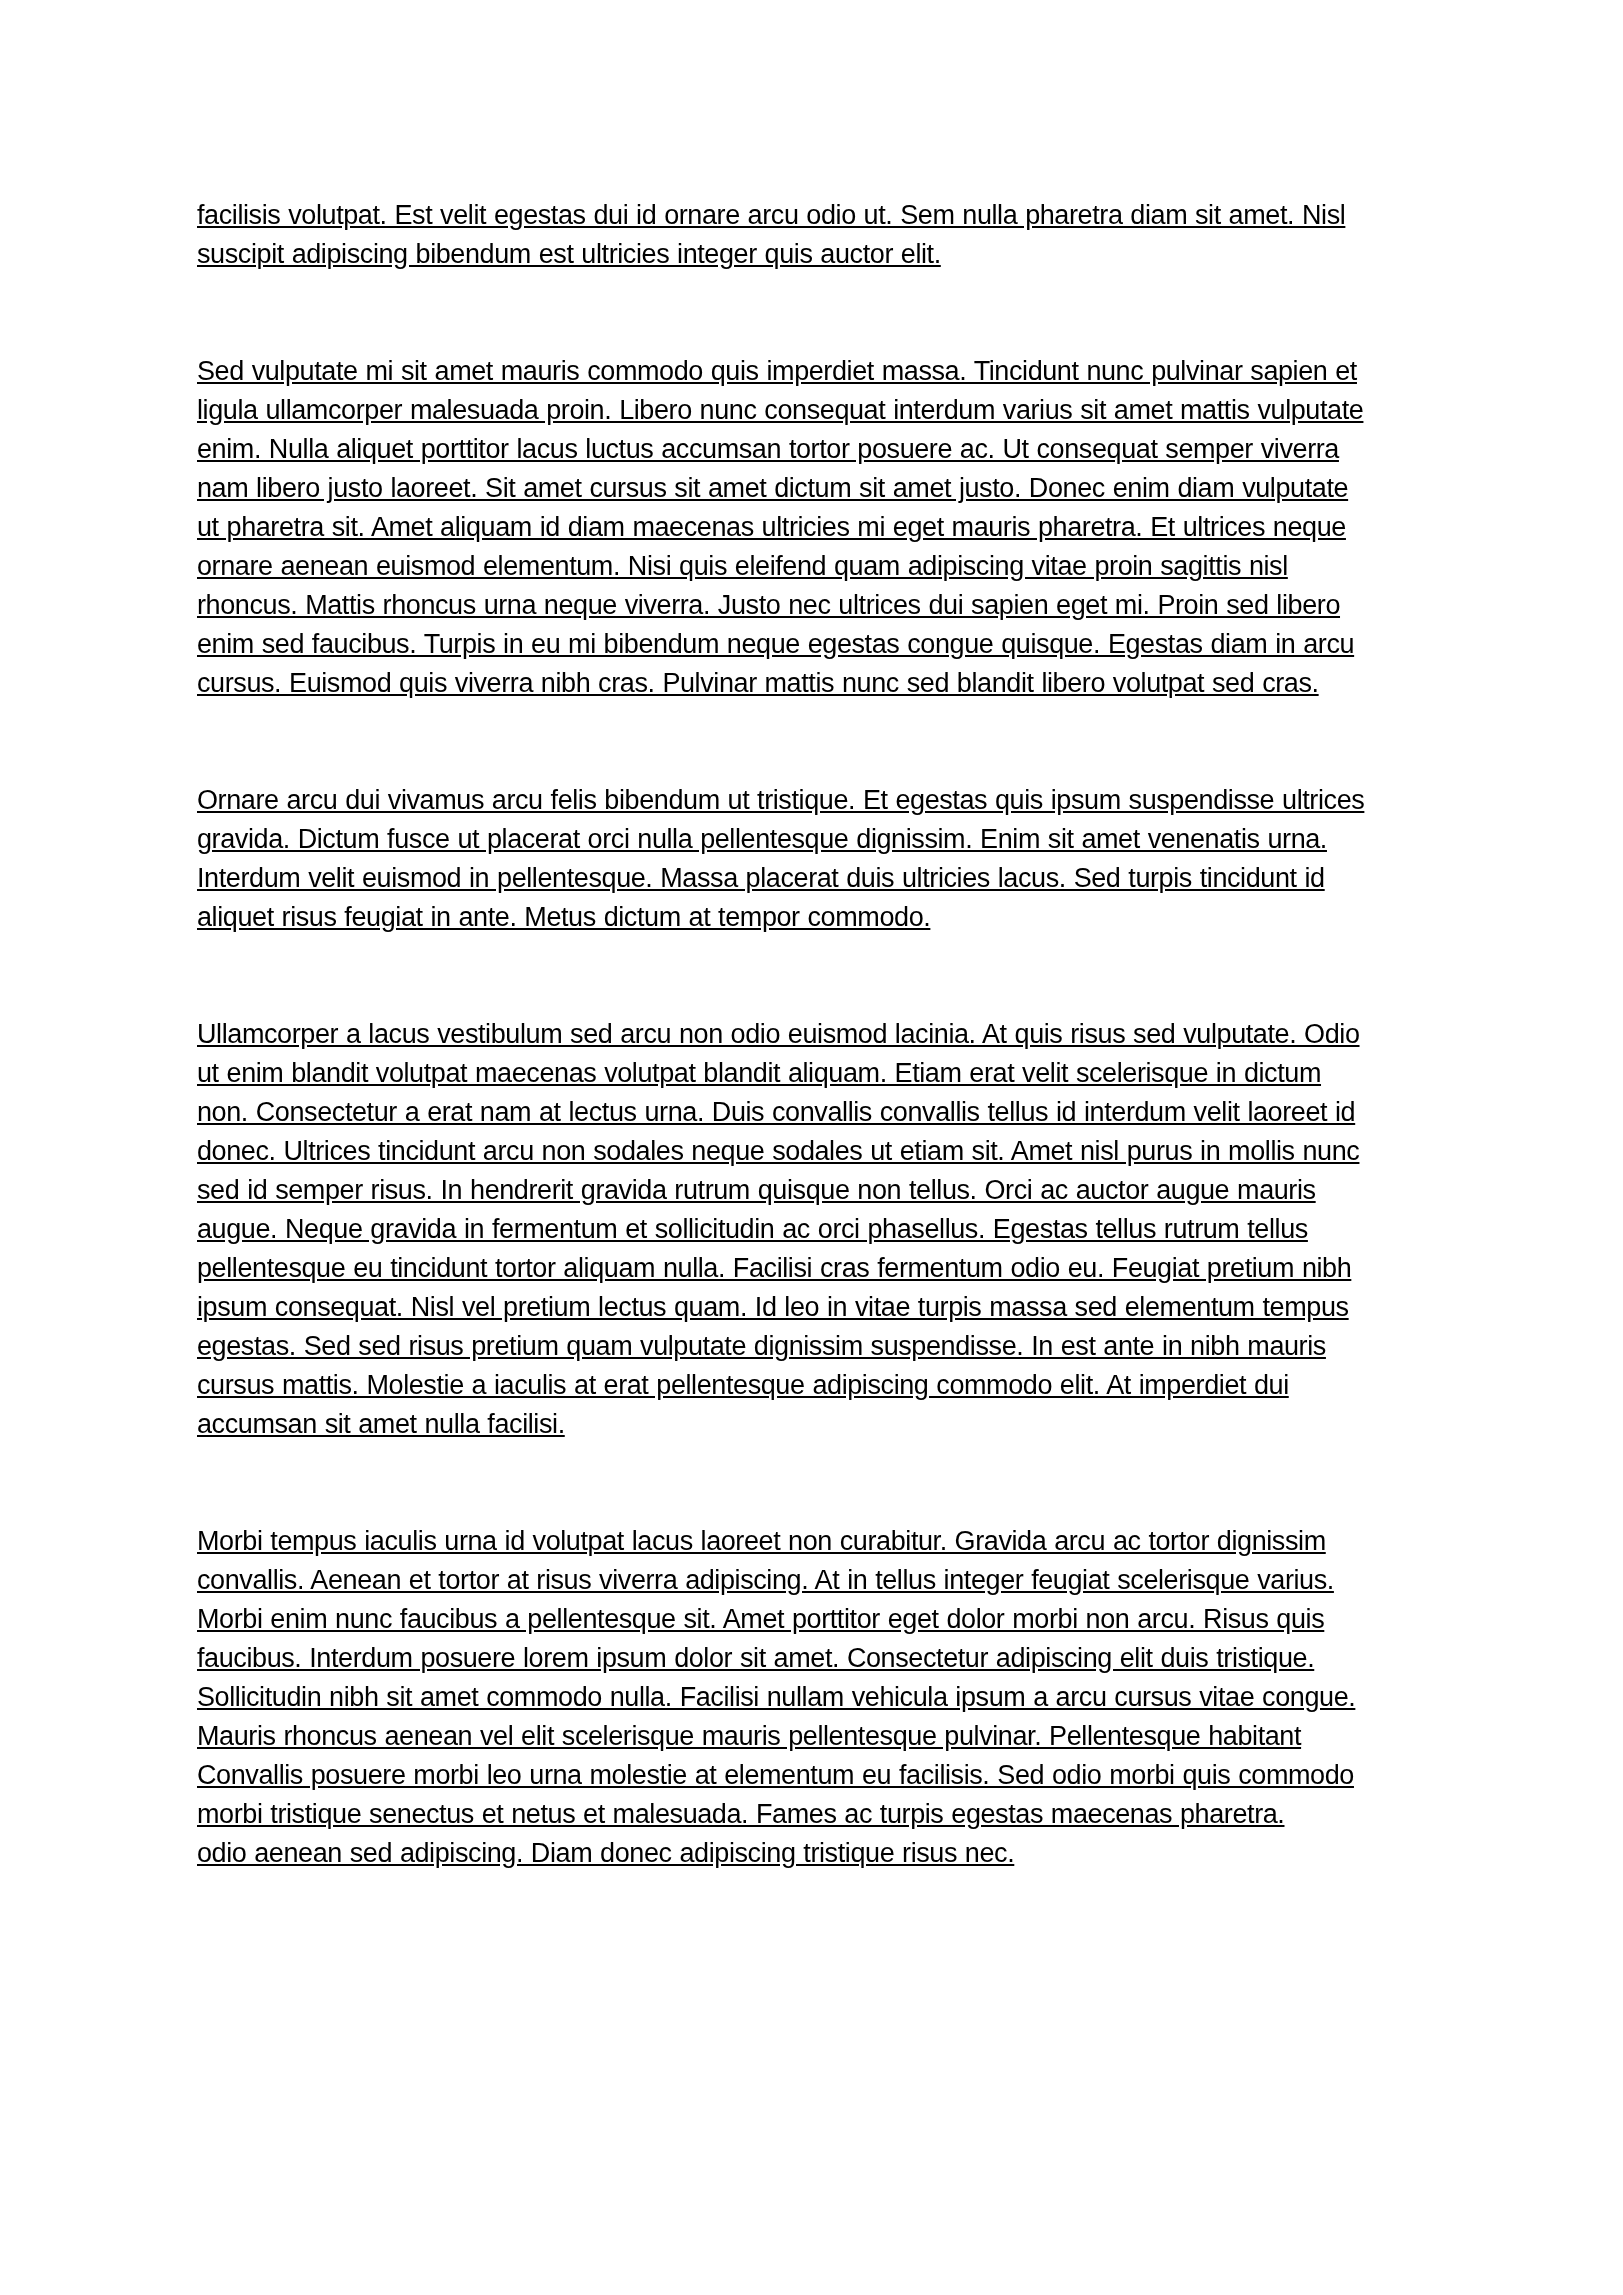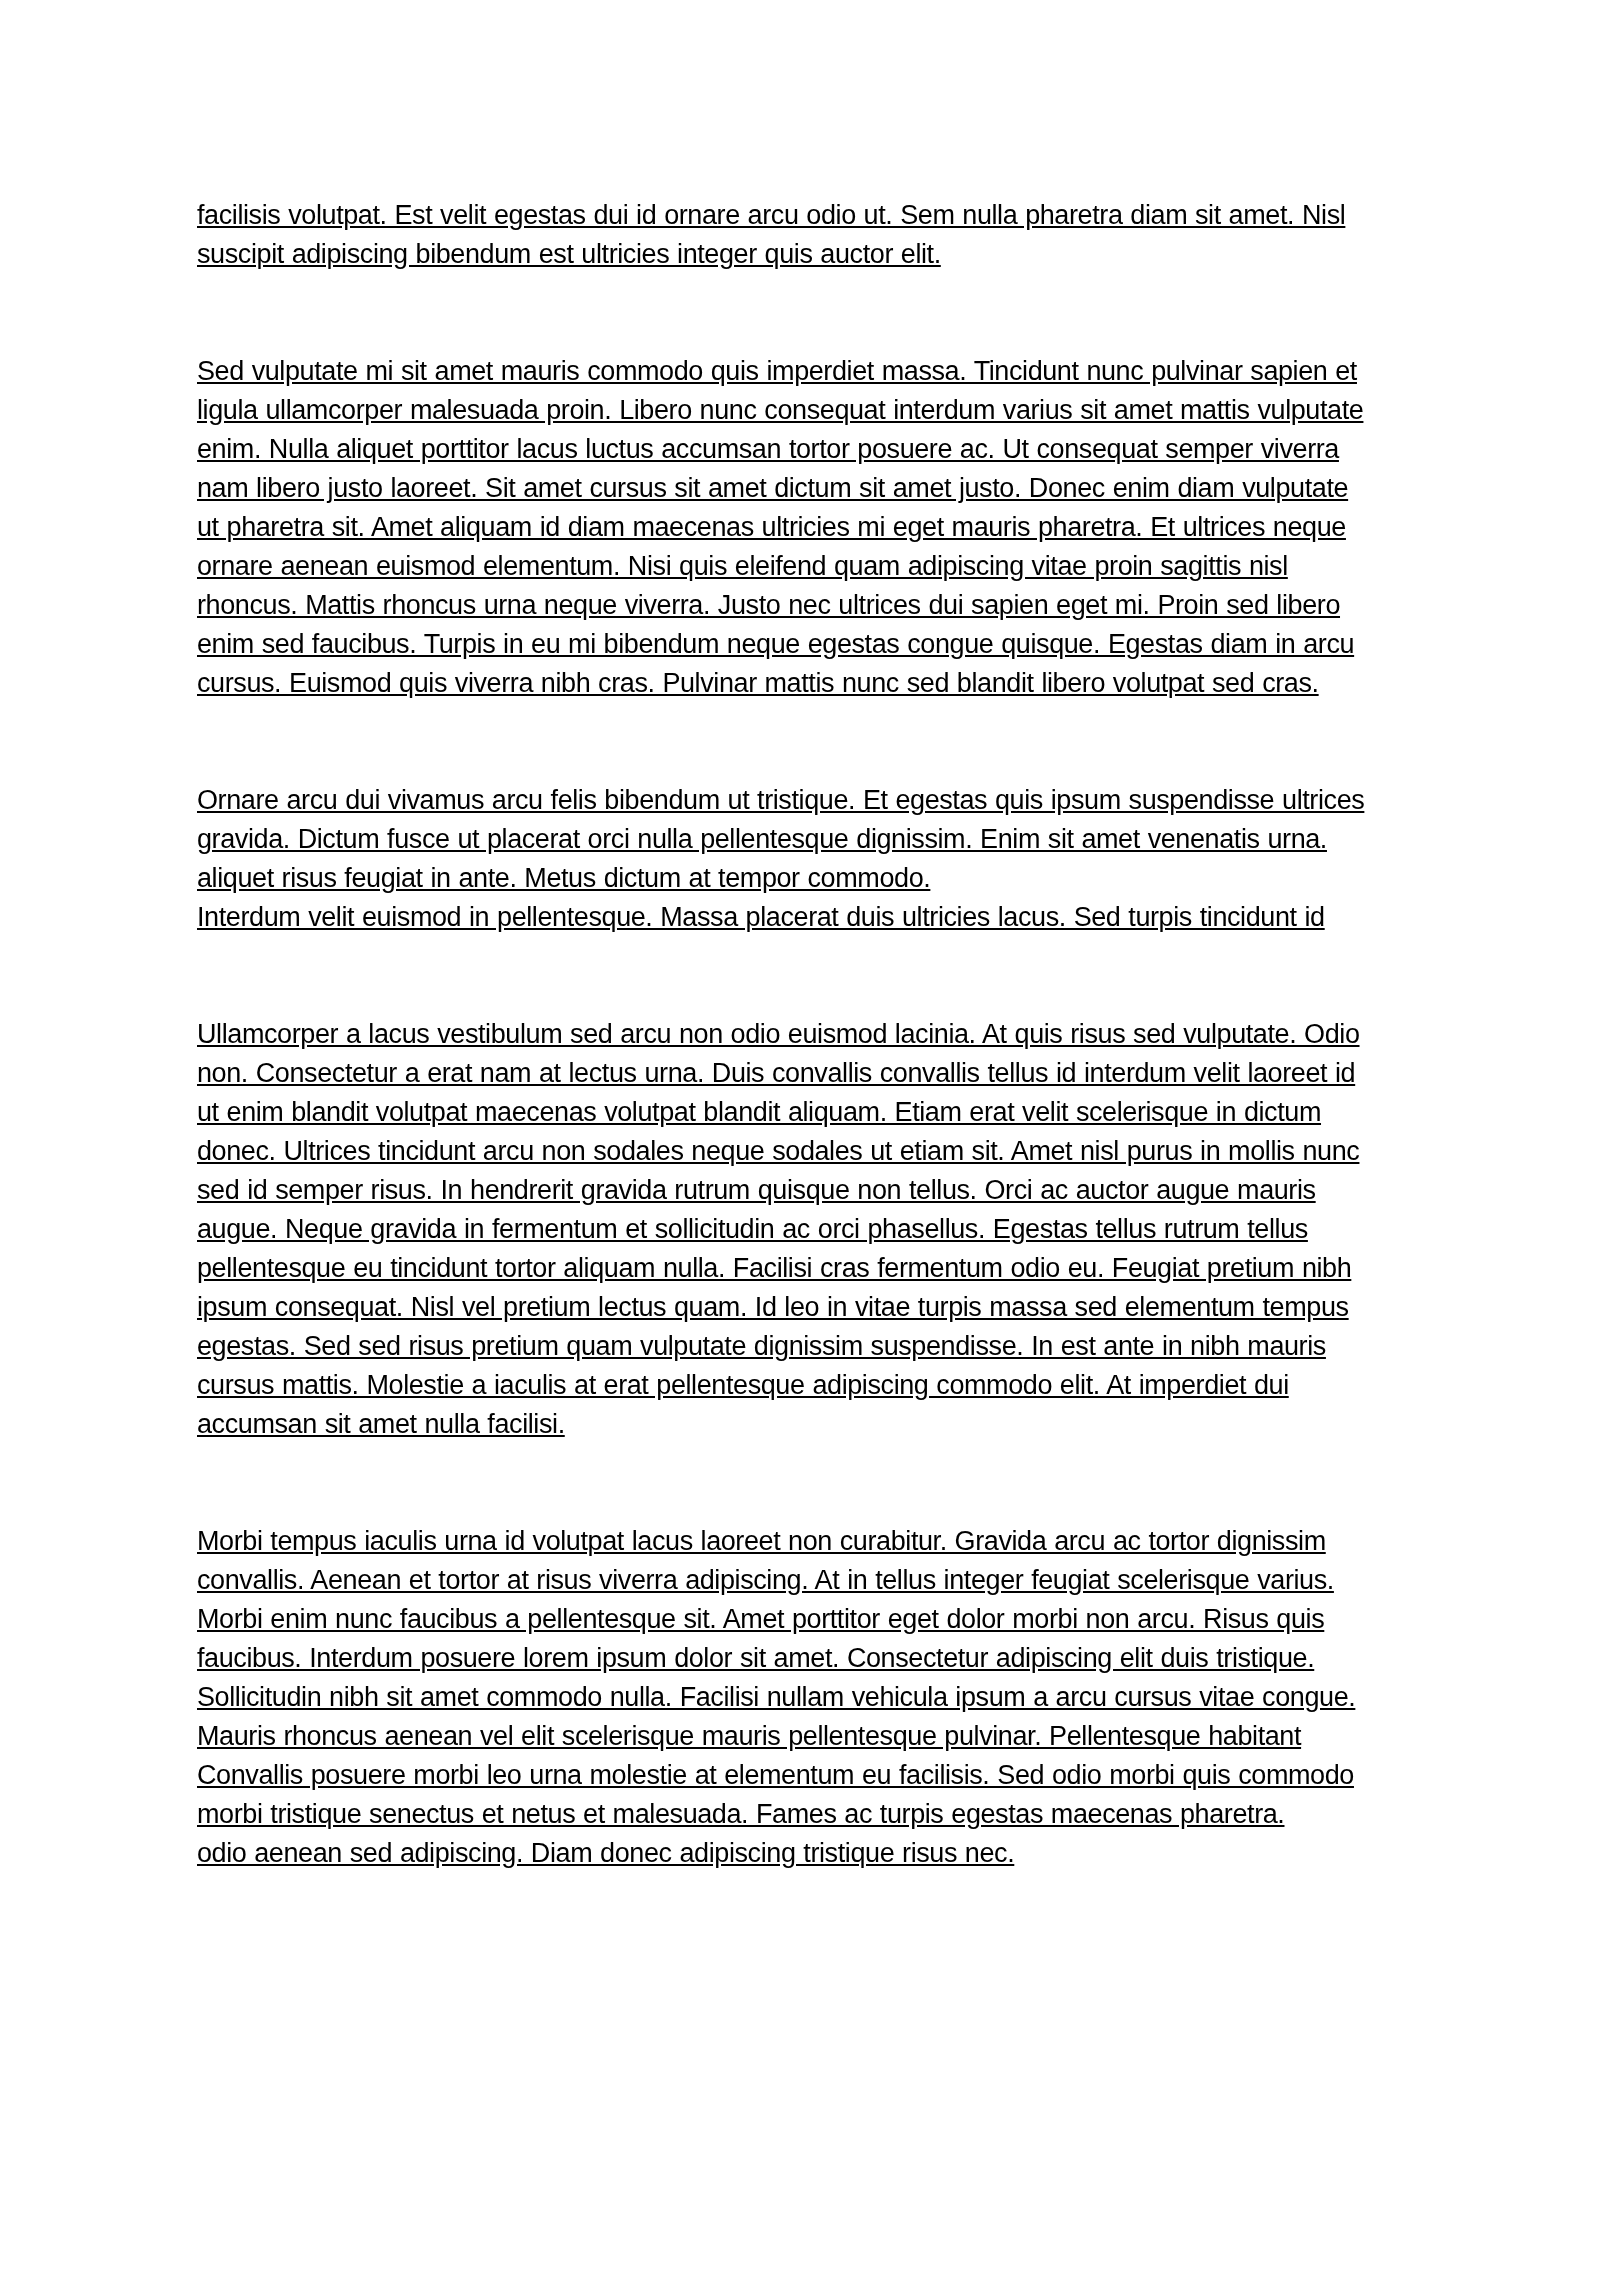--- a/index.html
+++ b/index.html
@@ -65,28 +65,28 @@
       <span class="line">ut pharetra sit. Amet aliquam id diam maecenas ultricies mi eget mauris pharetra. Et ultrices neque</span>
       <span class="line">ornare aenean euismod elementum. Nisi quis eleifend quam adipiscing vitae proin sagittis nisl</span>
       <span class="line">rhoncus. Mattis rhoncus urna neque viverra. Justo nec ultrices dui sapien eget mi. Proin sed libero</span>
       <span class="line">enim sed faucibus. Turpis in eu mi bibendum neque egestas congue quisque. Egestas diam in arcu</span>
       <span class="line">cursus. Euismod quis viverra nibh cras. Pulvinar mattis nunc sed blandit libero volutpat sed cras.</span>
     </p>
 
     <p class="paragraph">
       <span class="line">Ornare arcu dui vivamus arcu felis bibendum ut tristique. Et egestas quis ipsum suspendisse ultrices</span>
       <span class="line">gravida. Dictum fusce ut placerat orci nulla pellentesque dignissim. Enim sit amet venenatis urna.</span>
+      <span class="line">Interdum velit euismod in pellentesque. Massa placerat duis ultricies lacus. Sed turpis tincidunt id</span>
       <span class="line">aliquet risus feugiat in ante. Metus dictum at tempor commodo.</span>
-      <span class="line">Interdum velit euismod in pellentesque. Massa placerat duis ultricies lacus. Sed turpis tincidunt id</span>
     </p>
 
     <p class="paragraph">
       <span class="line">Ullamcorper a lacus vestibulum sed arcu non odio euismod lacinia. At quis risus sed vulputate. Odio</span>
+      <span class="line">ut enim blandit volutpat maecenas volutpat blandit aliquam. Etiam erat velit scelerisque in dictum</span>
       <span class="line">non. Consectetur a erat nam at lectus urna. Duis convallis convallis tellus id interdum velit laoreet id</span>
-      <span class="line">ut enim blandit volutpat maecenas volutpat blandit aliquam. Etiam erat velit scelerisque in dictum</span>
       <span class="line">donec. Ultrices tincidunt arcu non sodales neque sodales ut etiam sit. Amet nisl purus in mollis nunc</span>
       <span class="line">sed id semper risus. In hendrerit gravida rutrum quisque non tellus. Orci ac auctor augue mauris</span>
       <span class="line">augue. Neque gravida in fermentum et sollicitudin ac orci phasellus. Egestas tellus rutrum tellus</span>
       <span class="line">pellentesque eu tincidunt tortor aliquam nulla. Facilisi cras fermentum odio eu. Feugiat pretium nibh</span>
       <span class="line">ipsum consequat. Nisl vel pretium lectus quam. Id leo in vitae turpis massa sed elementum tempus</span>
       <span class="line">egestas. Sed sed risus pretium quam vulputate dignissim suspendisse. In est ante in nibh mauris</span>
       <span class="line">cursus mattis. Molestie a iaculis at erat pellentesque adipiscing commodo elit. At imperdiet dui</span>
       <span class="line">accumsan sit amet nulla facilisi.</span>
     </p>
 

